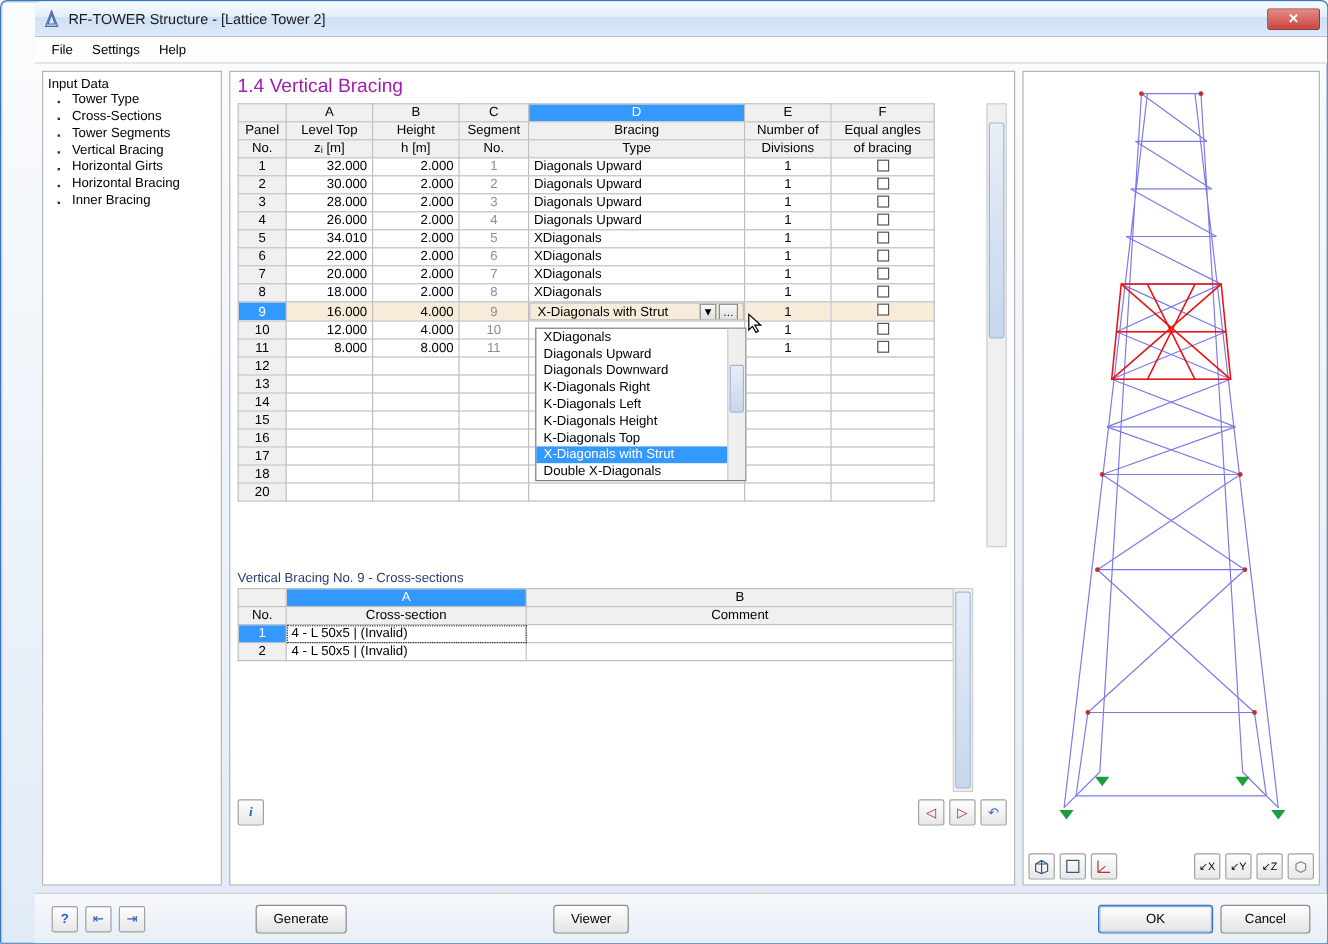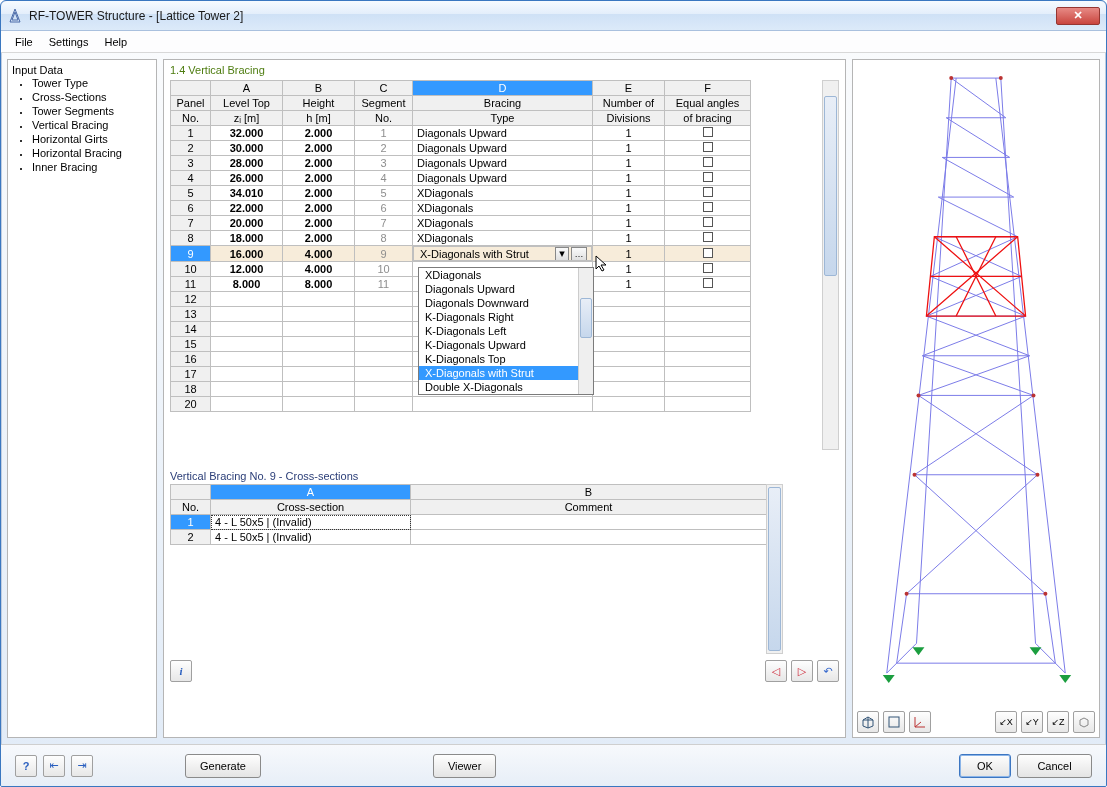--- a/index.html
+++ b/index.html
@@ -1,39 +1,39 @@
 <!DOCTYPE html>
 <html><head>
 <meta charset="utf-8">
 <style>
 * { box-sizing: border-box; font-family: "Segoe UI", Tahoma, sans-serif; font-size: 11px; }
 body { margin: 0; background: #fff; overflow: hidden; }
-.window { width: 1107px; height: 787px; border: 1px solid #3a77c0; border-radius: 6px 6px 2px 2px; background: linear-gradient(#fbfcfd,#e1ebf7); overflow: hidden; box-shadow: 0 0 0 1px #c0cde0 inset; }
+.window { width: 1107px; height: 787px; border: 1px solid #3a77c0; border-radius: 6px 6px 2px 2px; background: linear-gradient(#fbfcfd,#e1ebf7); overflow: hidden; box-shadow: 0 0 0 1px #c0cde0 inset; padding-left: 28px; }
 .titlebar { height: 30px; background: linear-gradient(#f7fbff 0%, #e3eefb 45%, #cfe1f6 46%, #dceaf9 100%); display: flex; align-items: center; padding: 0 6px; border-top-left-radius: 6px; border-top-right-radius: 6px; border-bottom: 1px solid #a9c0de; }
 .titlebar .icon { width: 16px; height: 16px; margin-right: 6px; }
 .titlebar .title { flex: 1; color: #1a1a1a; font-size: 12px; }
 .titlebar .close { width: 44px; height: 18px; background: linear-gradient(#e78a85,#c9453e); border: 1px solid #953631; border-radius: 2px; display:flex;align-items:center;justify-content:center;color:white;font-weight:bold; }
 .menubar { height: 22px; background: #fdfdfe; display:flex; align-items:center; padding: 0 6px; border-bottom: 1px solid #d8d8d8;}
 .menubar span { padding: 2px 8px; color:#000;}
 .content { position: relative; height: calc(100% - 30px - 22px - 42px); padding: 6px; display:flex; gap:6px; }
 .sidebar { width: 150px; border:1px solid #b5b5b5; background:#fff; padding:4px; }
 .sidebar .heading { font-size:11px; }
 .tree-item { padding:1px 0 1px 20px; position:relative;}
 .tree-item::before{content:"";position:absolute;left:8px;top:8px;width:2px;height:2px;background:#333;}
 .main { flex:1; border:1px solid #b5b5b5; background:#fff; padding:4px 6px; display:flex;flex-direction:column;overflow:hidden; }
-.panel-title { color:#4d7c0f; font-size:11px; padding-bottom:4px;}
+.panel-title { color:#a21caf; font-size:16px; padding-bottom:4px;}
 .tbl-wrap { position:relative; }
 table { border-collapse:collapse; table-layout:fixed; }
 .grid th, .grid td { border:1px solid #bfbfbf; height:15px; padding:0 4px; overflow:hidden; white-space:nowrap; }
 .grid th { background:#f0f0f0; font-weight:normal; }
 .grid .colhdr { background:#f0f0f0; text-align:center; }
 .grid .colhdr.sel { background:#3399ff; color:#fff; }
 .grid .rowhdr { background:#f0f0f0; text-align:center; width:40px;margin-left:44px; }
 .grid .rowhdr.sel { background:#3399ff; color:#fff; }
-.grid td.num { text-align:center;font-weight:bold; }
+.grid td.num { text-align:right; }
 .grid td.cen { text-align:center; }
 .grid td.segno { color:#8e8e8e; text-align:center; }
 .grid tr.selrow td { background:#f7ecda; }
 .grid tr.selrow .rowhdr { background:#3399ff; color:#fff; }
 .chk { display:inline-block;width:10px;height:10px;border:1px solid #555;background:#fff; }
 .dd-cell { background:#fff; position:relative; display:flex;align-items:center; }
 .dd-cell .ddbtn { width:14px;height:14px;border:1px solid #888;background:linear-gradient(#fafafa,#e0e0e0);margin-left:auto;display:flex;align-items:center;justify-content:center;}
 .dd-cell .dots { width:16px;height:14px;border:1px solid #888;background:linear-gradient(#fafafa,#e0e0e0);margin-left:2px;display:flex;align-items:center;justify-content:center;font-size:9px;}
 .dropdown { position:absolute; background:#fff; border:1px solid #7b7b7b; z-index:10; width:176px; }
 .dropdown .item { padding:1px 6px; }
@@ -293,21 +293,21 @@
                 <td></td>
               </tr>
             </tbody>
           </table>
         <div class="dropdown" id="bracing-dd" style="left:248px;top:187px;">
             <div class="item">XDiagonals</div>
             <div class="item">Diagonals Upward</div>
             <div class="item">Diagonals Downward</div>
             <div class="item">K-Diagonals Right</div>
             <div class="item">K-Diagonals Left</div>
-            <div class="item">K-Diagonals Upward</div>
+            <div class="item">K-Diagonals Height</div>
             <div class="item">K-Diagonals Top</div>
             <div class="item sel">X-Diagonals with Strut</div>
             <div class="item">Double X-Diagonals</div>
             <div class="scroll">
               <div style="position:absolute;left:1px;right:1px;top:30px;height:40px;background:linear-gradient(#e8eef7,#c6d7ec);border:1px solid #9db7d6;border-radius:2px;"></div>
             </div>
           </div>
         <svg class="cursor" style="left:425px;top:175px;width:14px;height:18px;">
             <path d="M1 1 L1 14 L4 11 L7 16 L9 15 L6 10 L11 10 Z" fill="#fff" stroke="#000" stroke-width="1"></path>
           </svg>
@@ -452,16 +452,16 @@
         <span style="color:#2a5fbf;">⇤</span>
       </div>
     <div class="iconbtn">
         <span style="color:#2a5fbf;">⇥</span>
       </div>
     <div style="width:80px;"></div>
     <button class="btn">Generate</button>
     <div style="width:160px;"></div>
     <button class="btn">Viewer</button>
     <div class="spacer"></div>
-    <button class="btn primary" style="width:52px;">OK</button>
+    <button class="btn primary" style="width:96px;">OK</button>
     <button class="btn" style="width:75px;">Cancel</button>
   </div>
 </div>
 
 </body></html>

